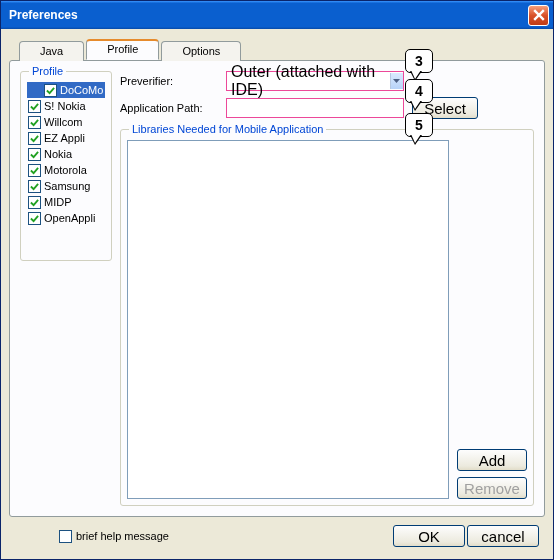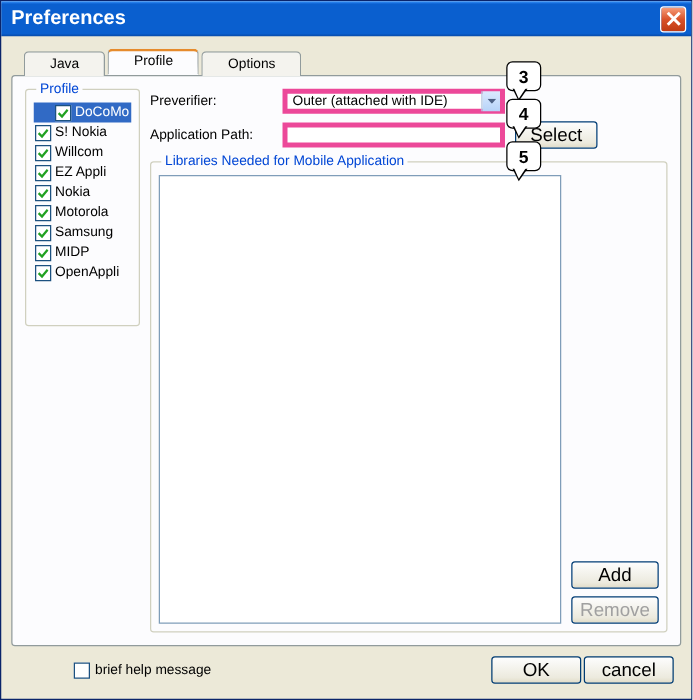--- a/index.html
+++ b/index.html
@@ -20,21 +20,21 @@
     flex-direction: column;
     background: #ece9d8;
   }
   .titlebar {
     height: 28px;
     background: linear-gradient(to bottom, #3a95ff 0%, #0a5fcf 8%, #0a5fcf 50%, #0a5fcf 92%, #074aa8 100%);
     display: flex;
     align-items: center;
     color: #fff;
     font-weight: bold;
-    font-size: 16px;
+    font-size: 12px;
     padding: 0 4px 0 8px;
   }
   .titlebar .title { flex: 1; }
   .closebtn {
     width: 21px; height: 21px;
     background: linear-gradient(to bottom, #f79e7b, #d9522a 50%, #c03b14);
     border: 1px solid #fff;
     border-radius: 3px;
     display: flex; align-items: center; justify-content: center;
     cursor: pointer;
@@ -136,26 +136,26 @@
   .formrow {
     display: flex;
     align-items: center;
     margin-bottom: 6px;
   }
   .formrow .lbl {
     width: 106px;
     padding-right: 6px;
   }
   .textfield {
-    border: 4px solid #ec4899;
+    border: 1px solid #ec4899;
     background: #fff;
     height: 20px;
     padding: 2px 4px;
     font-family: inherit;
-    font-size: 11px;
+    font-size: 16px;
   }
   .combo { width: 178px; display:flex; align-items:center; justify-content:space-between;}
   .combo .arrow {
     width: 15px; height: 16px;
     background: linear-gradient(to bottom,#dbeaff,#b7d3f8);
     border-left: 1px solid #b7c8e0;
     display:flex;align-items:center;justify-content:center;
   }
   .btn {
     border: 1px solid #003c74;

